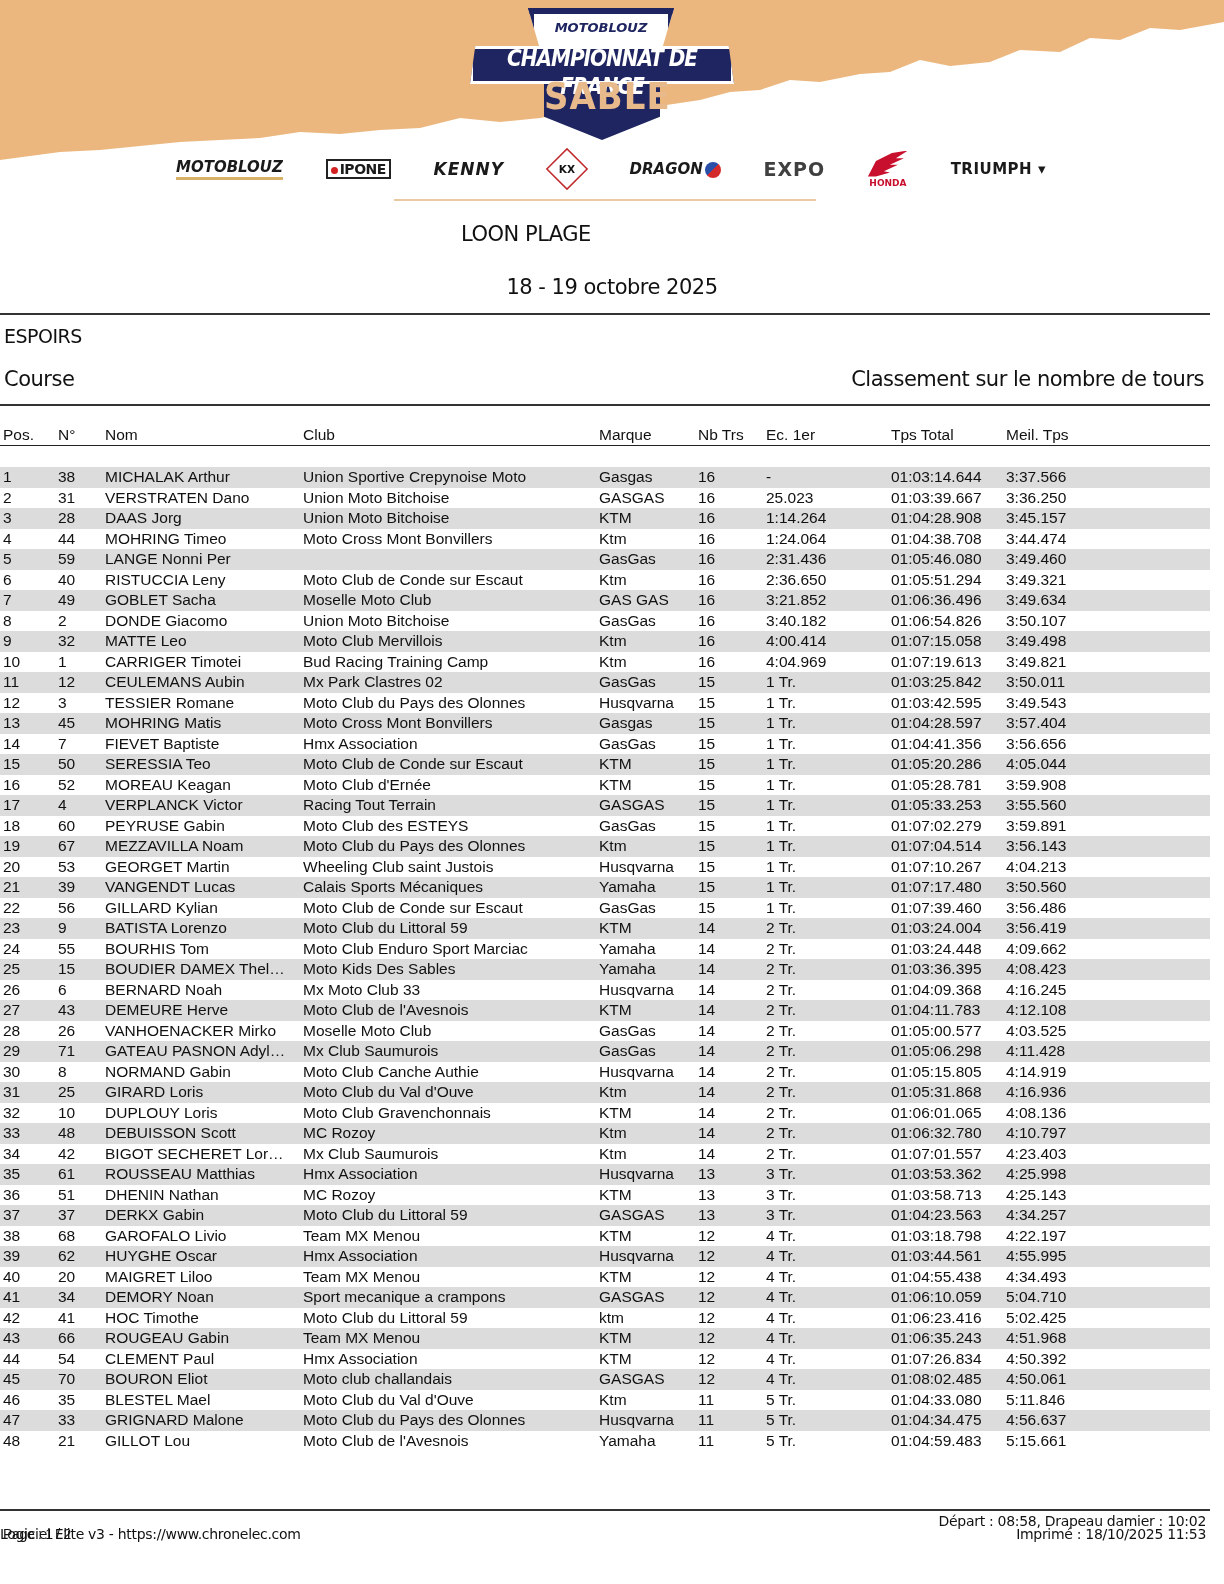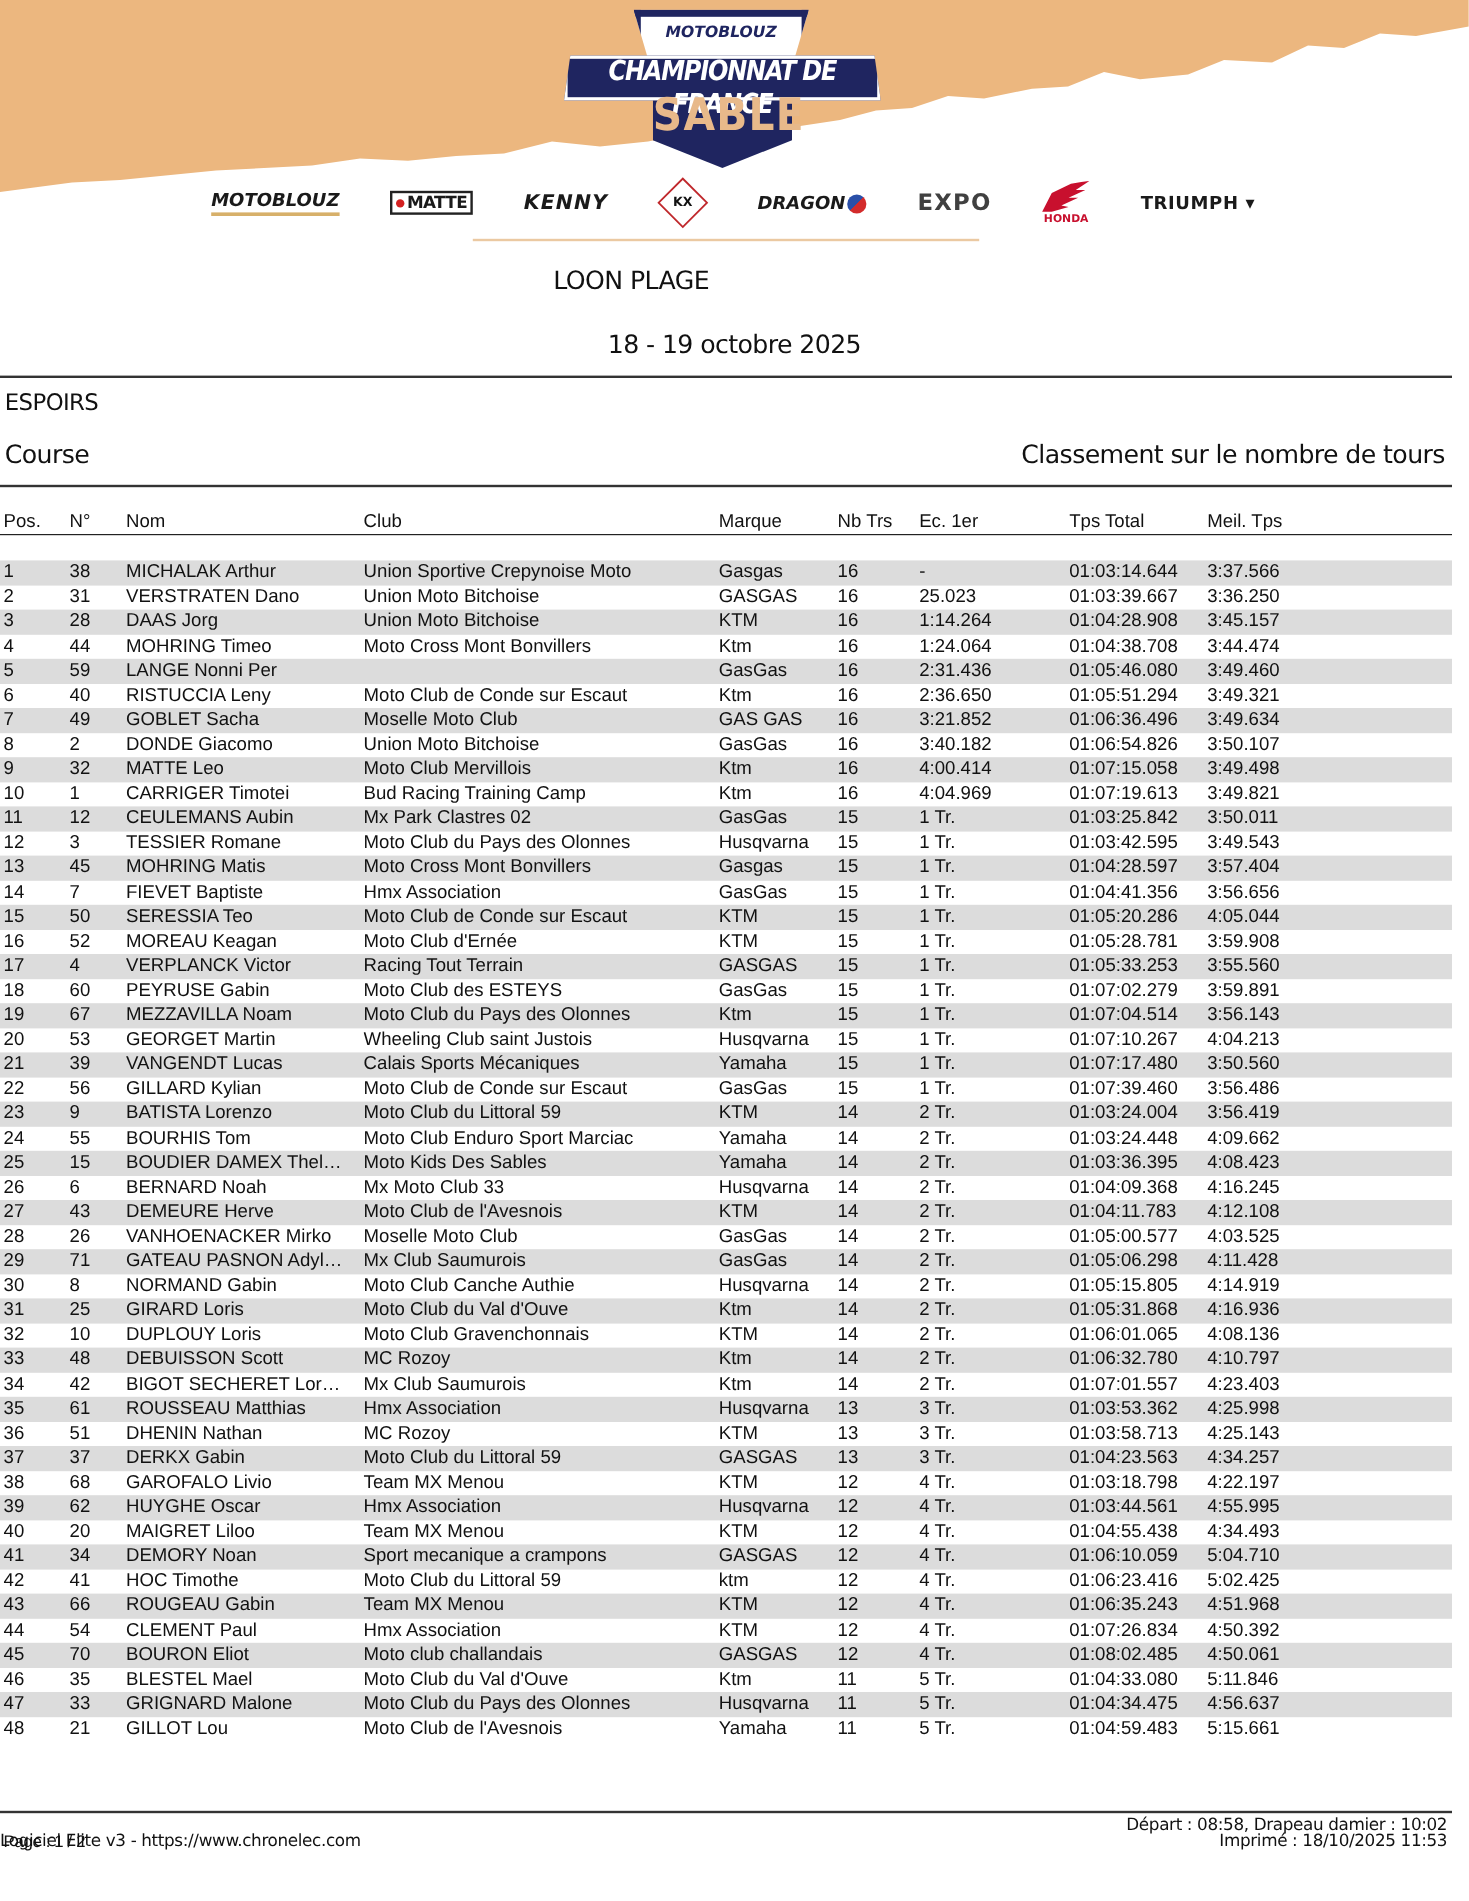--- a/index.html
+++ b/index.html
@@ -90,21 +90,21 @@
     <div class="champ-top"></div>
     <div class="champ-mb">MOTOBLOUZ</div>
     <div class="champ-lower"></div>
     <div class="champ-band"></div>
     <div class="champ-title">CHAMPIONNAT DE FRANCE</div>
     <div class="champ-sable">SABLE</div>
   </div>
 
   <div class="sponsors">
     <div class="sponsor sp-motoblouz">MOTOBLOUZ</div>
-    <div class="sponsor sp-ipone"><span class="dot"></span><span>MATTE</span></div>
+    <div class="sponsor sp-ipone"><span class="dot"></span><span>IPONE</span></div>
     <div class="sponsor sp-kenny">KENNY</div>
     <div class="sponsor sp-kx">
         <span>KX</span>
       </div>
     <div class="sponsor sp-dragon"><span>DRAGON</span><span class="ball"></span></div>
     <div class="sponsor sp-expo">EXPO</div>
     <div class="sponsor sp-honda"><span class="wing"></span><span>HONDA</span></div>
     <div class="sponsor sp-triumph"><span>TRIUMPH</span> ▾</div>
   </div>
   <div class="banner-rule"></div>

